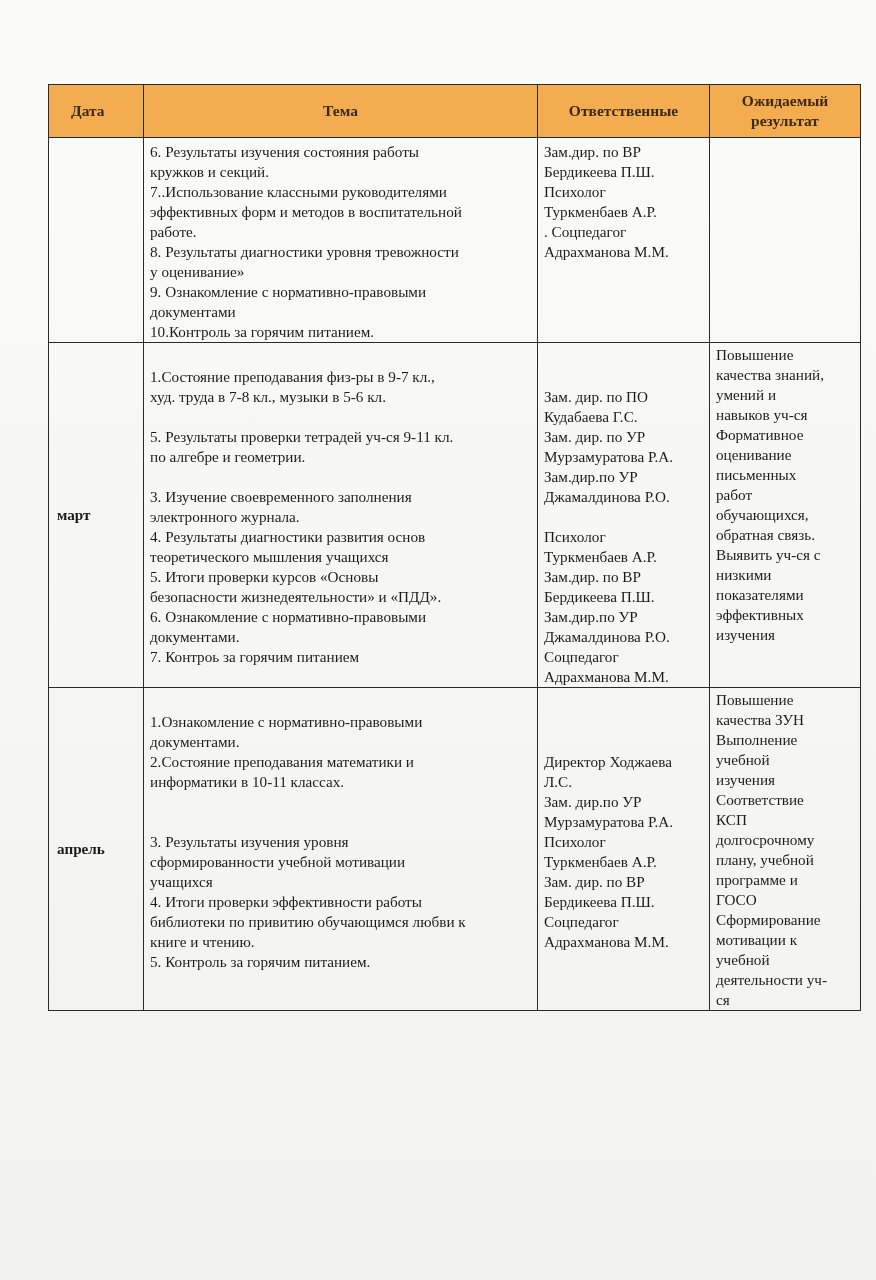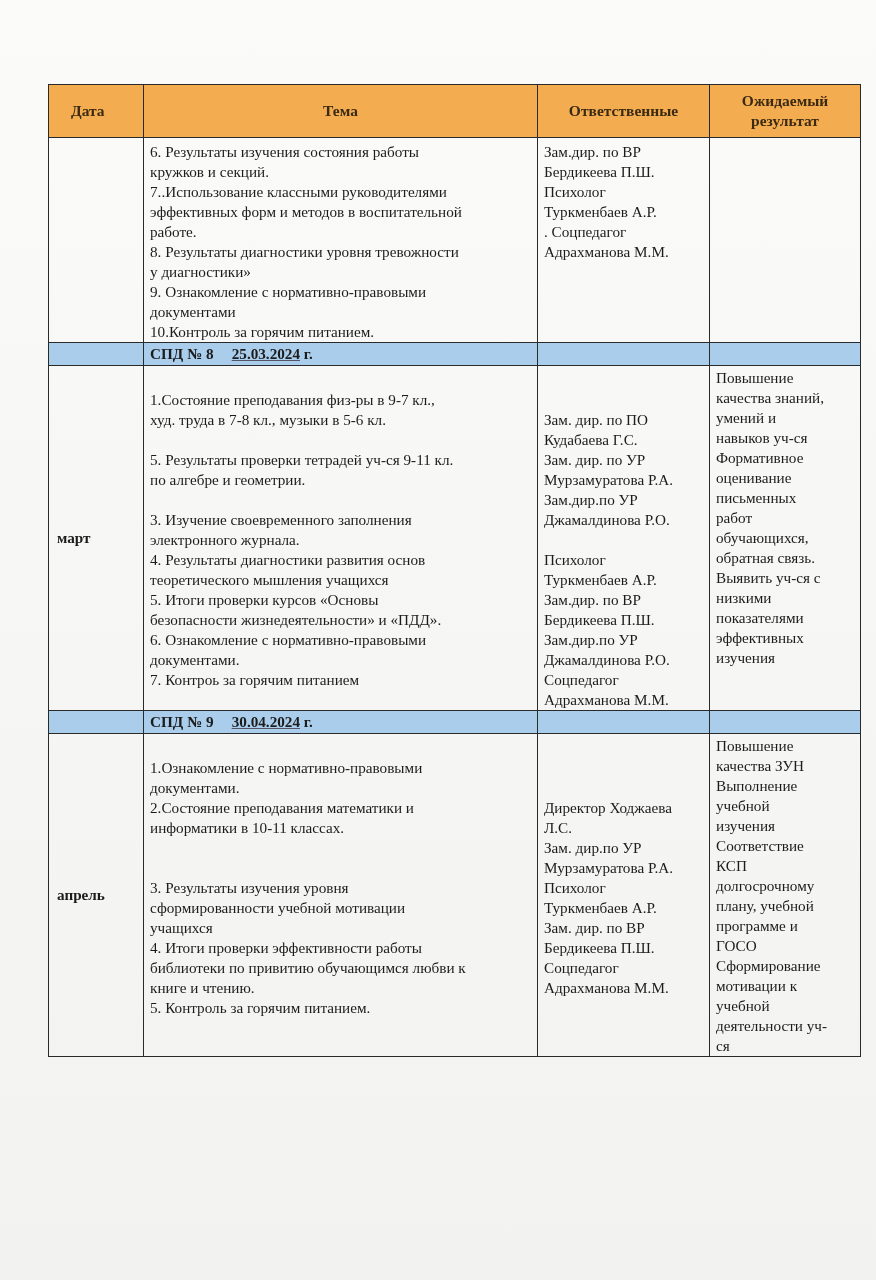--- a/index.html
+++ b/index.html
@@ -93,40 +93,34 @@
     <tbody id="tbody">
         <tr class="content">
           <td class="month"></td>
           <td class="cell-topic">
             <span class="line">6. Результаты изучения состояния работы</span>
             <span class="line">кружков и секций.</span>
             <span class="line">7..Использование классными руководителями</span>
             <span class="line">эффективных форм и методов в воспитательной</span>
             <span class="line">работе.</span>
             <span class="line">8. Результаты диагностики уровня тревожности</span>
-            <span class="line">у диагностики»</span>
+            <span class="line">у оценивание»</span>
             <span class="line">9. Ознакомление с нормативно-правовыми</span>
             <span class="line">документами</span>
             <span class="line">10.Контроль за горячим питанием.</span>
           </td>
           <td class="cell-resp">
             <span class="line">Зам.дир. по ВР</span>
             <span class="line">Бердикеева П.Ш.</span>
             <span class="line">Психолог</span>
             <span class="line">Туркменбаев А.Р.</span>
             <span class="line">. Соцпедагог</span>
             <span class="line">Адрахманова М.М.</span>
           </td>
           <td class="cell-result"></td>
-        </tr>
-        <tr class="spd">
-          <td></td>
-          <td><span>СПД №  8</span><span class="gap" style="width: 18px;"></span><span class="spd-date">25.03.2024</span> <span>г.</span></td>
-          <td></td>
-          <td></td>
         </tr>
         <tr class="content">
           <td class="month">март</td>
           <td class="cell-topic">
             <span class="spacer"></span>
             <span class="line">1.Состояние преподавания физ-ры  в 9-7 кл.,</span>
             <span class="line">худ. труда в 7-8 кл., музыки в 5-6 кл.</span>
             <span class="spacer"></span>
             <span class="line">5. Результаты  проверки тетрадей  уч-ся 9-11  кл.</span>
             <span class="line">по алгебре и геометрии.</span>
@@ -170,26 +164,20 @@
             <span class="line">письменных</span>
             <span class="line">работ</span>
             <span class="line">обучающихся,</span>
             <span class="line">обратная связь.</span>
             <span class="line">Выявить уч-ся с</span>
             <span class="line">низкими</span>
             <span class="line">показателями</span>
             <span class="line">эффективных</span>
             <span class="line">изучения</span>
           </td>
-        </tr>
-        <tr class="spd">
-          <td></td>
-          <td><span>СПД № 9</span><span class="gap" style="width: 18px;"></span><span class="spd-date">30.04.2024</span> <span>г.</span></td>
-          <td></td>
-          <td></td>
         </tr>
         <tr class="content">
           <td class="month">апрель</td>
           <td class="cell-topic">
             <span class="spacer"></span>
             <span class="line">1.Ознакомление с нормативно-правовыми</span>
             <span class="line">документами.</span>
             <span class="line">2.Состояние преподавания математики и</span>
             <span class="line">информатики  в 10-11 классах.</span>
             <span class="spacer"></span>

